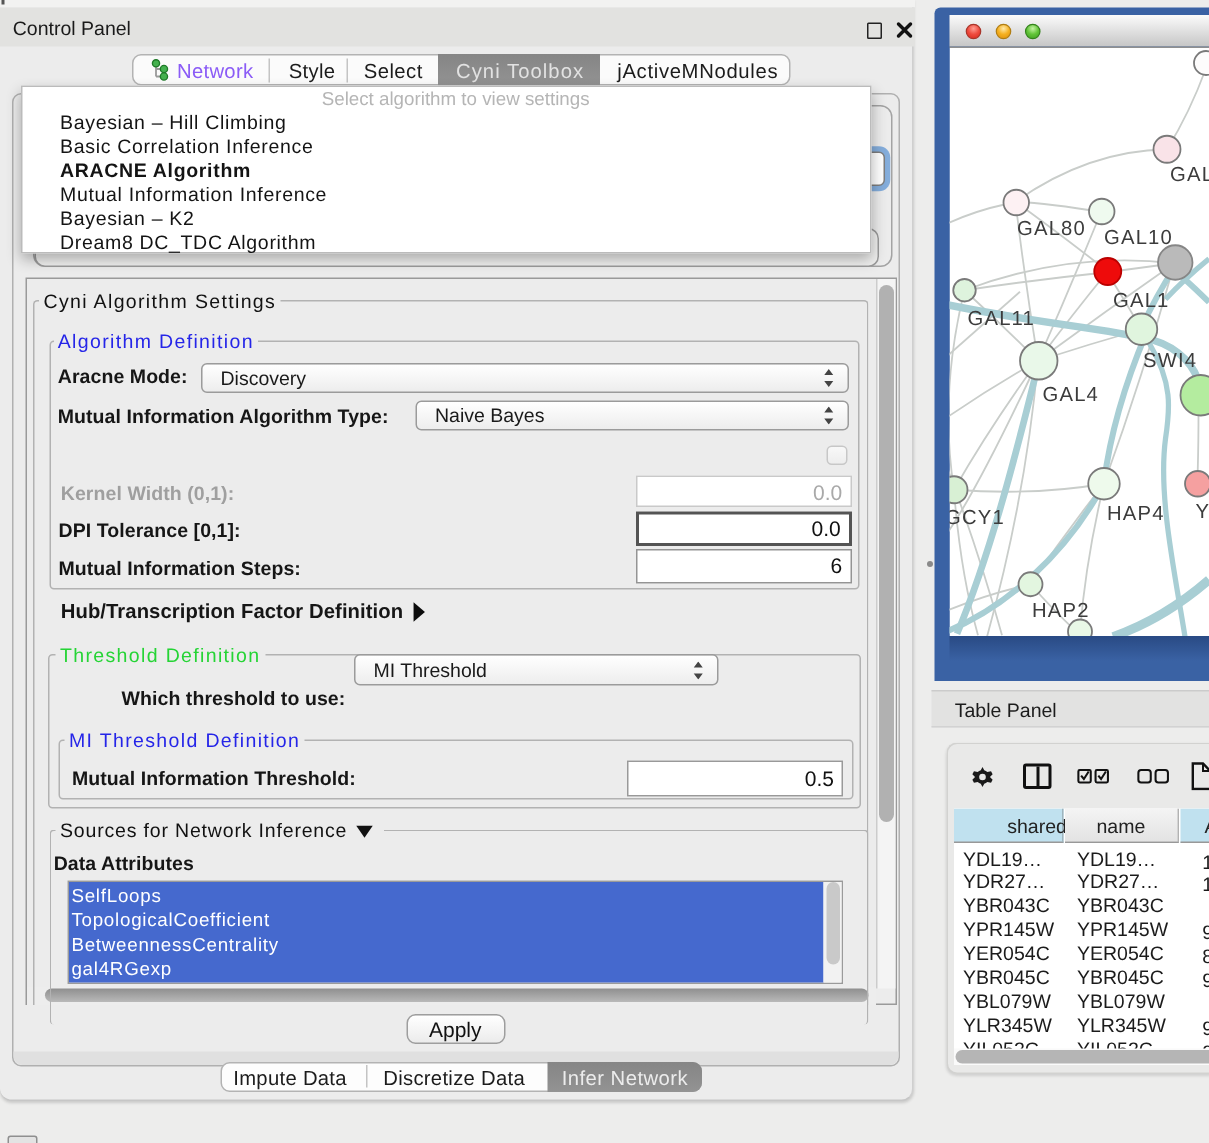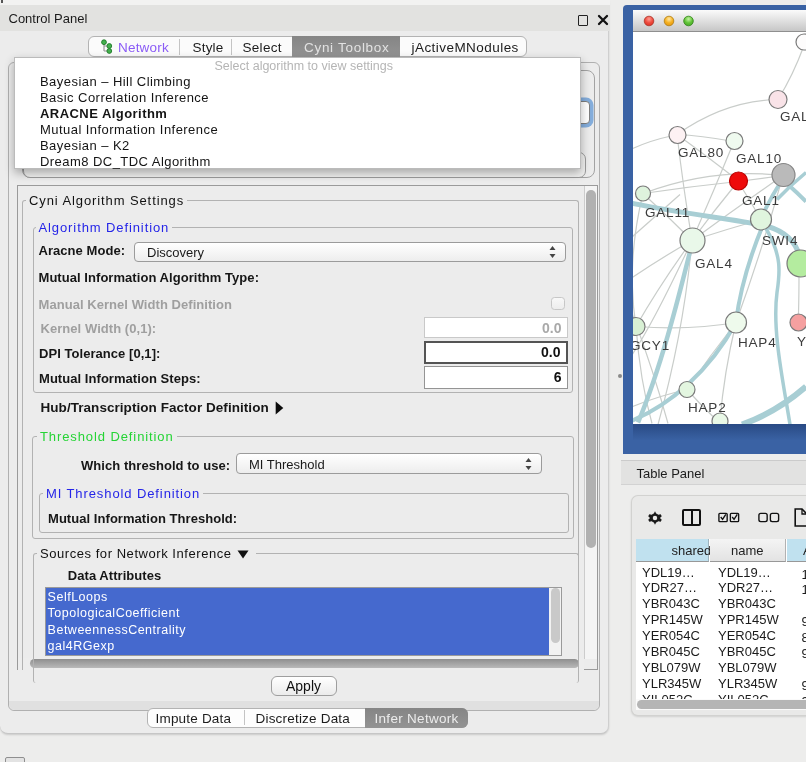--- a/index.html
+++ b/index.html
@@ -5,21 +5,21 @@
 * { margin:0; padding:0; box-sizing:border-box; }
 html,body { width:806px; height:762px; background:#ededec; font-family:"Liberation Sans", sans-serif; overflow:hidden; }
 #page { position:relative; width:806px; height:762px; }
 .abs { position:absolute; }
 .b { font-weight:bold; }
 .fsl { position:absolute; font-size:13px; letter-spacing:0.9px; color:#111; background:#ececec; padding:0 3px; line-height:13px; }
 .fs { position:absolute; border:1px solid #b2b2b2; border-radius:3px; }
 .combo { position:absolute; border:1px solid #9b9b9b; border-radius:4px; background:linear-gradient(#ffffff,#ededed); font-size:13px; color:#1a1a1a; }
 .combo .ctext { position:absolute; left:12px; top:50%; transform:translateY(-50%); }
 .carr { position:absolute; right:9px; top:50%; transform:translateY(-50%); width:7px; height:12px; }
-.inp { position:absolute; background:#fff; font-size:14px; color:#111; padding-right:5px; line-height:normal; display:flex; align-items:center; justify-content:flex-end;font-weight:bold; }
+.inp { position:absolute; background:#fff; font-size:14px; color:#111; padding-right:5px; line-height:normal; display:flex; align-items:center; justify-content:flex-end; }
 .lbl { position:absolute; font-size:13px; font-weight:bold; color:#161616; letter-spacing:0.05px; white-space:nowrap; }
 .glbl { color:#9f9f9f; }
 </style>
 </head>
 <body>
 <div id="page">
 
 <div class="abs" style="left:0; top:0; width:609px; height:734px; background:#ececec; border-bottom-left-radius:8px; border-bottom-right-radius:8px; border-right:1px solid #cfcfcf; border-bottom:1px solid #c6c6c6; box-shadow:0 1px 2px rgba(0,0,0,0.15);"></div>
 <div class="abs" style="left:0; top:0; width:610px; height:5px; background:#f2f2f1;"></div>
 <div class="abs" style="left:1px; top:0; width:2px; height:3px; background:#555;"></div>
@@ -70,61 +70,67 @@
 
 <div class="lbl" style="left:38.5px; top:243px;">Aracne Mode:</div>
 <div class="combo" style="left:134px; top:242px; width:432px; height:19.5px;">
       <span class="ctext">Discovery</span>
  <svg class="carr" viewBox="0 0 7 12">
         <path d="M3.5 0 L6.5 4 L0.5 4 Z M3.5 12 L6.5 8 L0.5 8 Z" fill="#444"></path>
       </svg>
     </div>
 
 <div class="lbl" style="left:38.5px; top:270px;">Mutual Information Algorithm Type:</div>
-
-<div class="lbl glbl" style="left:38.5px; top:296.5px;">Manual Kernel Width Definition</div>
+<div class="combo" style="left:277px; top:266.5px; width:289px; height:20px;">
+      <span class="ctext">Naive Bayes</span>
+ <svg class="carr" viewBox="0 0 7 12">
+        <path d="M3.5 0 L6.5 4 L0.5 4 Z M3.5 12 L6.5 8 L0.5 8 Z" fill="#444"></path>
+      </svg>
+    </div>
+
 <div class="abs" style="left:550.5px; top:296.5px; width:14px; height:13.5px; background:linear-gradient(#f8f8f8,#ededed); border:1px solid #c7c7c7; border-radius:3.5px;"></div>
 
 <div class="lbl glbl" style="left:40.5px; top:321px;">Kernel Width (0,1):</div>
 <div class="inp" style="left:424px; top:317px; width:143.5px; height:21px; border:1px solid #c9c9c9; color:#a9a9a9;">0.0</div>
 
 <div class="lbl" style="left:39px; top:345.5px;">DPI Tolerance [0,1]:</div>
 <div class="inp" style="left:424px; top:340.5px; width:143.5px; height:23.5px; border:2px solid #545454;">0.0</div>
 
 <div class="lbl" style="left:39px; top:370.5px;">Mutual Information Steps:</div>
 <div class="inp" style="left:424px; top:365.5px; width:143.5px; height:23px; border:1px solid #949494;">6</div>
 
 <div class="lbl" style="left:40.5px; top:400px; font-size:13.5px;">Hub/Transcription Factor Definition</div>
 <svg class="abs" style="left:274.5px; top:400.5px;" width="9" height="14" viewBox="0 0 9 14">
       <path d="M0.7 0.5 L8.3 7 L0.7 13.5 Z" fill="#0c0c0c"></path>
     </svg>
 
 <div class="fs" style="left:32px; top:435.5px; width:542px; height:103.5px;"></div>
 <div class="fsl" style="left:37px; top:429.5px; color:#25d435;">Threshold Definition</div>
 
 <div class="lbl" style="left:81px; top:458px;">Which threshold to use:</div>
-<div class="combo" style="left:236px; top:453px; width:306px; height:21px;">
+<div class="combo" style="left:236px; top:436px; width:243px; height:21px;">
       <span class="ctext">MI Threshold</span>
  <svg class="carr" viewBox="0 0 7 12">
         <path d="M3.5 0 L6.5 4 L0.5 4 Z M3.5 12 L6.5 8 L0.5 8 Z" fill="#444"></path>
       </svg>
     </div>
 
 <div class="fs" style="left:38.5px; top:493px; width:530px; height:40px;"></div>
 <div class="fsl" style="left:43px; top:487px; color:#2525e8;">MI Threshold Definition</div>
 
 <div class="lbl" style="left:48px; top:511px;">Mutual Information Threshold:</div>
+<div class="inp" style="left:418px; top:507px; width:144px; height:23.5px; border:1px solid #999;">0.5</div>
 
 <div class="fs" style="left:32.5px; top:553px; width:546px; height:130px; border-bottom:none;"></div>
 <div class="fsl" style="left:37px; top:546.5px; padding-right:24px; letter-spacing:0.55px;">Sources for Network Inference</div>
 <svg class="abs" style="left:237px; top:549.5px;" width="12" height="9" viewBox="0 0 12 9">
       <path d="M0.5 0.5 L11.5 0.5 L6 8.5 Z" fill="#111"></path>
     </svg>
 
-<div class="lbl" style="left:35.8px; top:568px;margin-left:32px;">Data Attributes</div>
+<div class="lbl" style="left:35.8px; top:568px;">Data Attributes</div>
 
 <div class="abs" style="left:44.5px; top:586.7px; width:517.5px; height:69px; background:#fff; border:1px solid #9a9a9a;"></div>
 <div class="abs" style="left:45.7px; top:587.7px; width:503.3px; height:67px; background:#4569ce;"></div>
 <div class="abs" style="left:47.6px; top:589.2px; font-size:12.5px; letter-spacing:0.5px; color:#fff; line-height:16.2px;">SelfLoops<br>TopologicalCoefficient<br>BetweennessCentrality<br>gal4RGexp</div>
 <div class="abs" style="left:549px; top:587.7px; width:12px; height:67px; background:#f2f2f2;"></div>
 <div class="abs" style="left:550.5px; top:588px; width:9.5px; height:55px; background:#c9c9c9; border-radius:4.5px;"></div>
 
 <div class="abs" style="left:270.5px; top:675.5px; width:66px; height:20px; background:linear-gradient(#ffffff,#ebebeb); border:1px solid #9e9e9e; border-radius:6px; font-size:14px; color:#111; text-align:center; line-height:19px;">Apply</div>
 
 <div class="abs" style="left:146.5px; top:707.5px; width:321.5px; height:20.5px; background:#fdfdfd; border:1px solid #b3b3b3; border-radius:6px;"></div>

